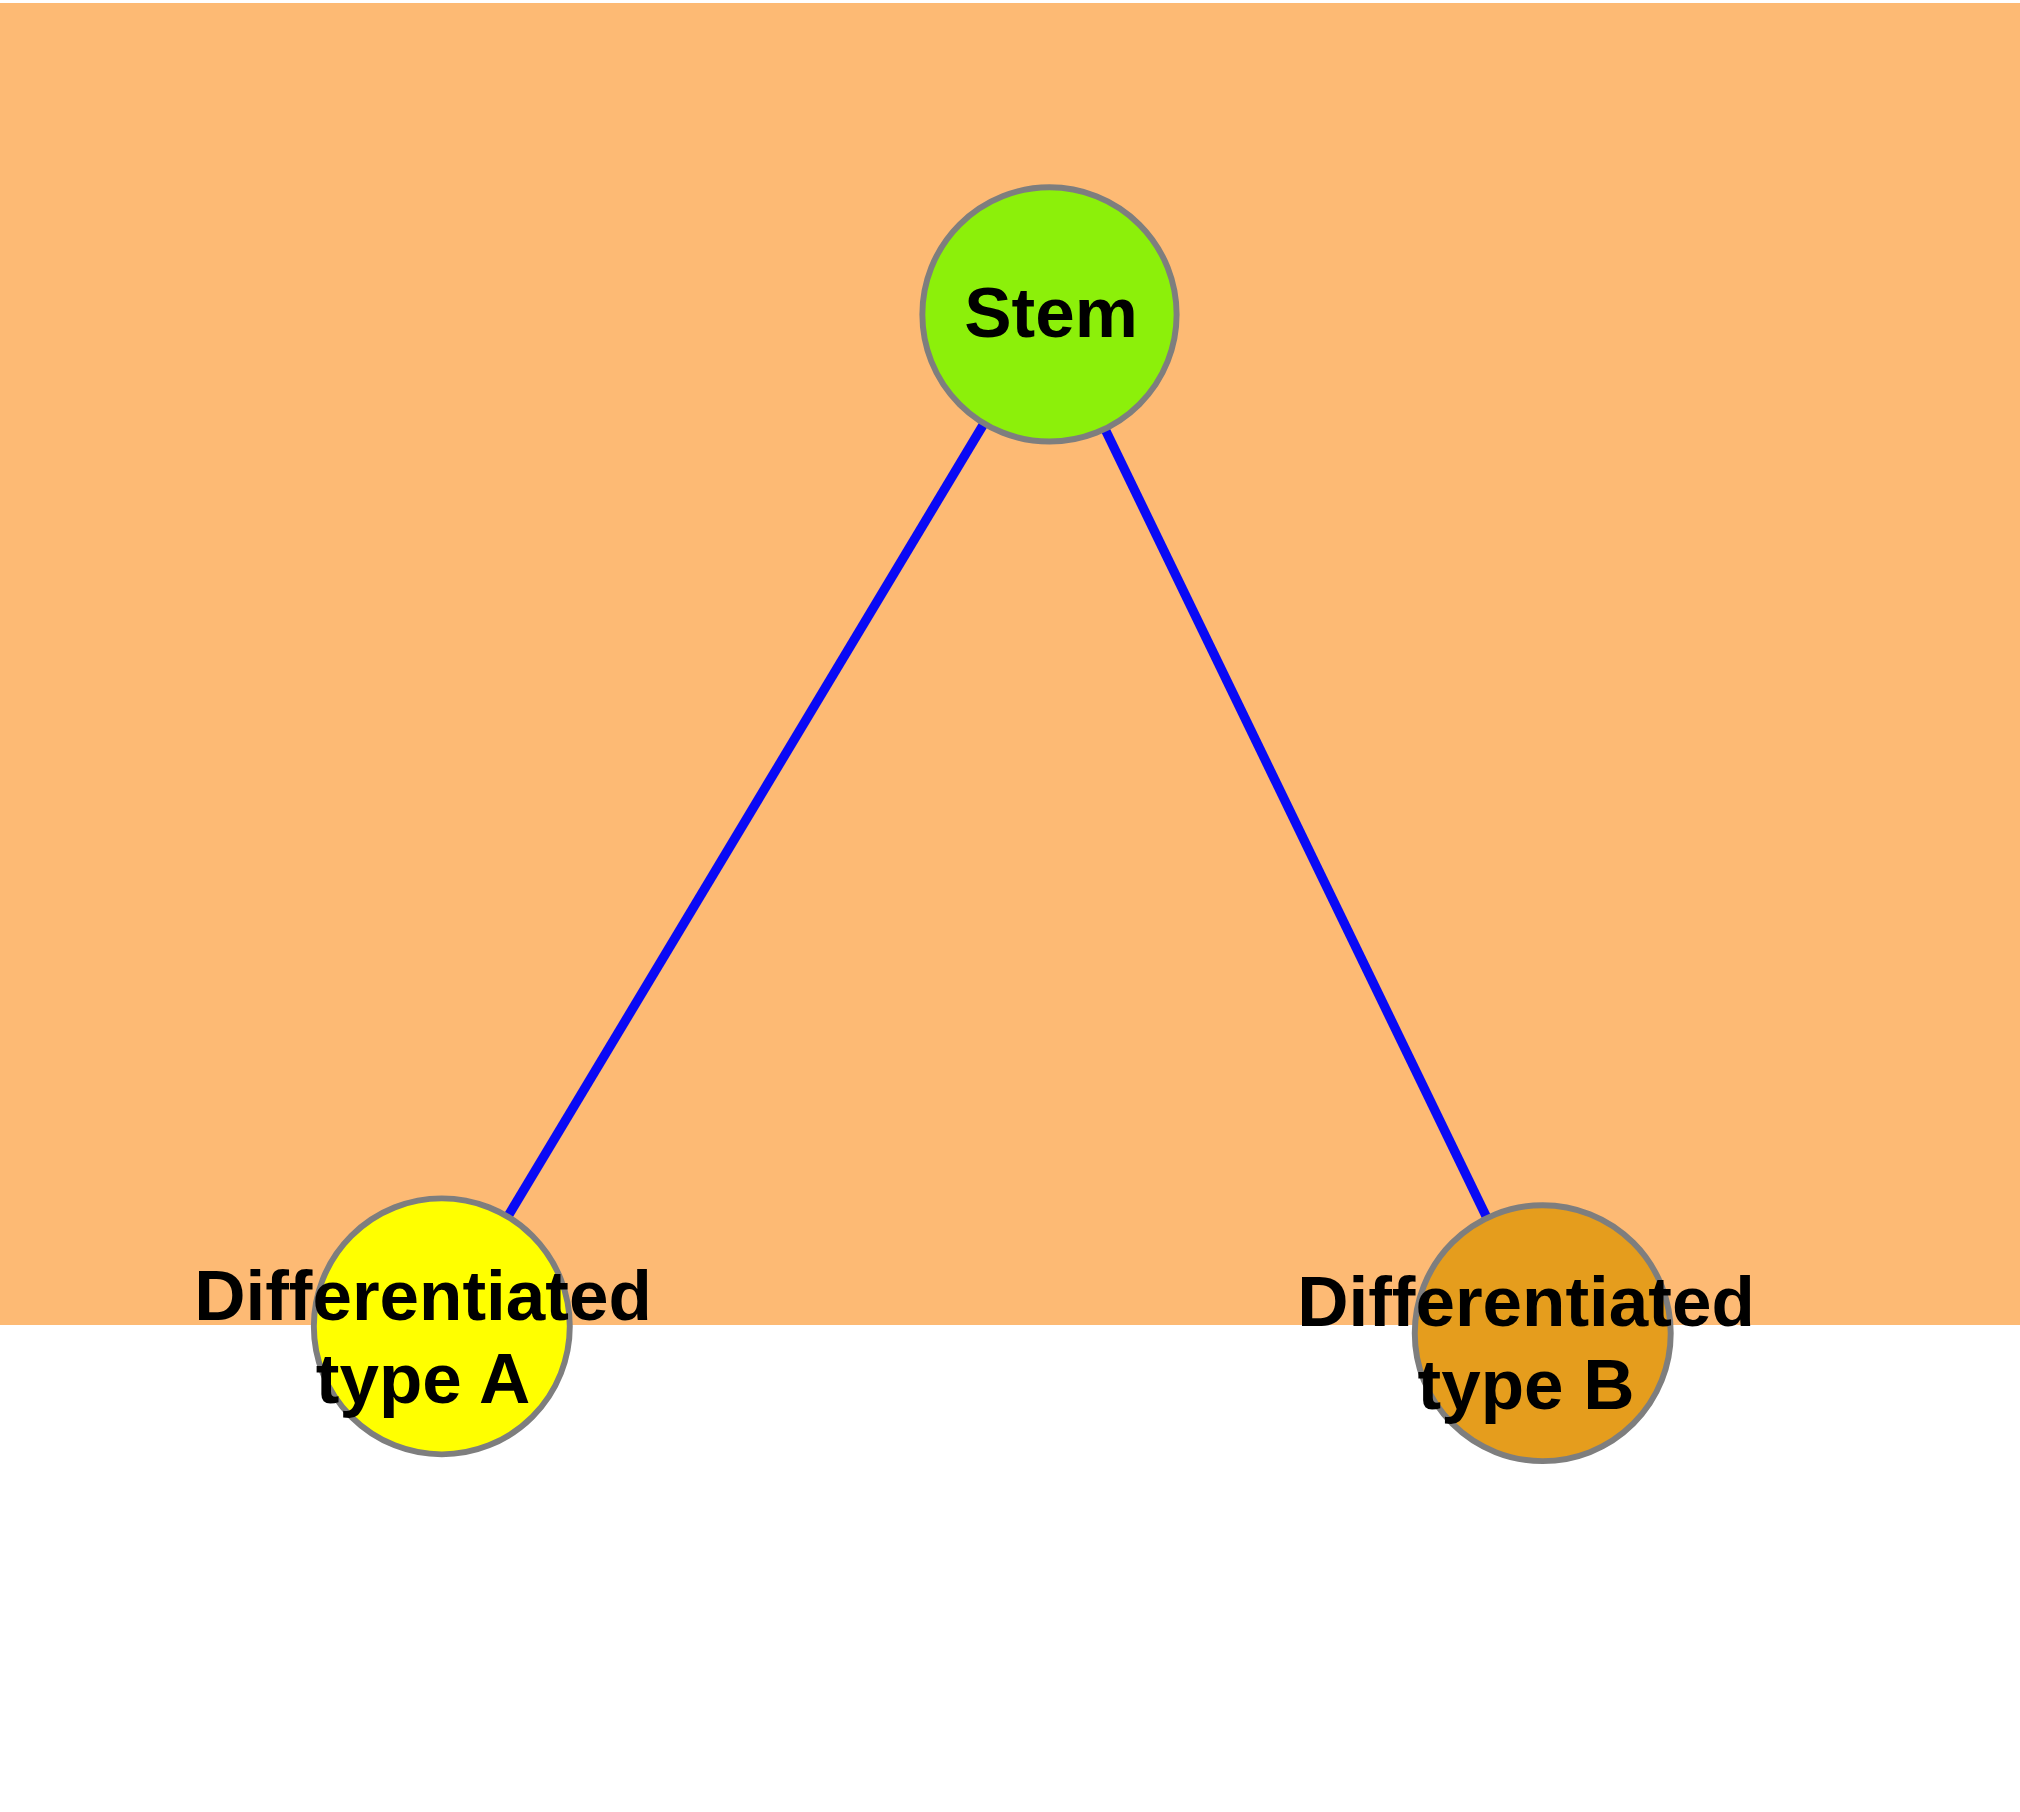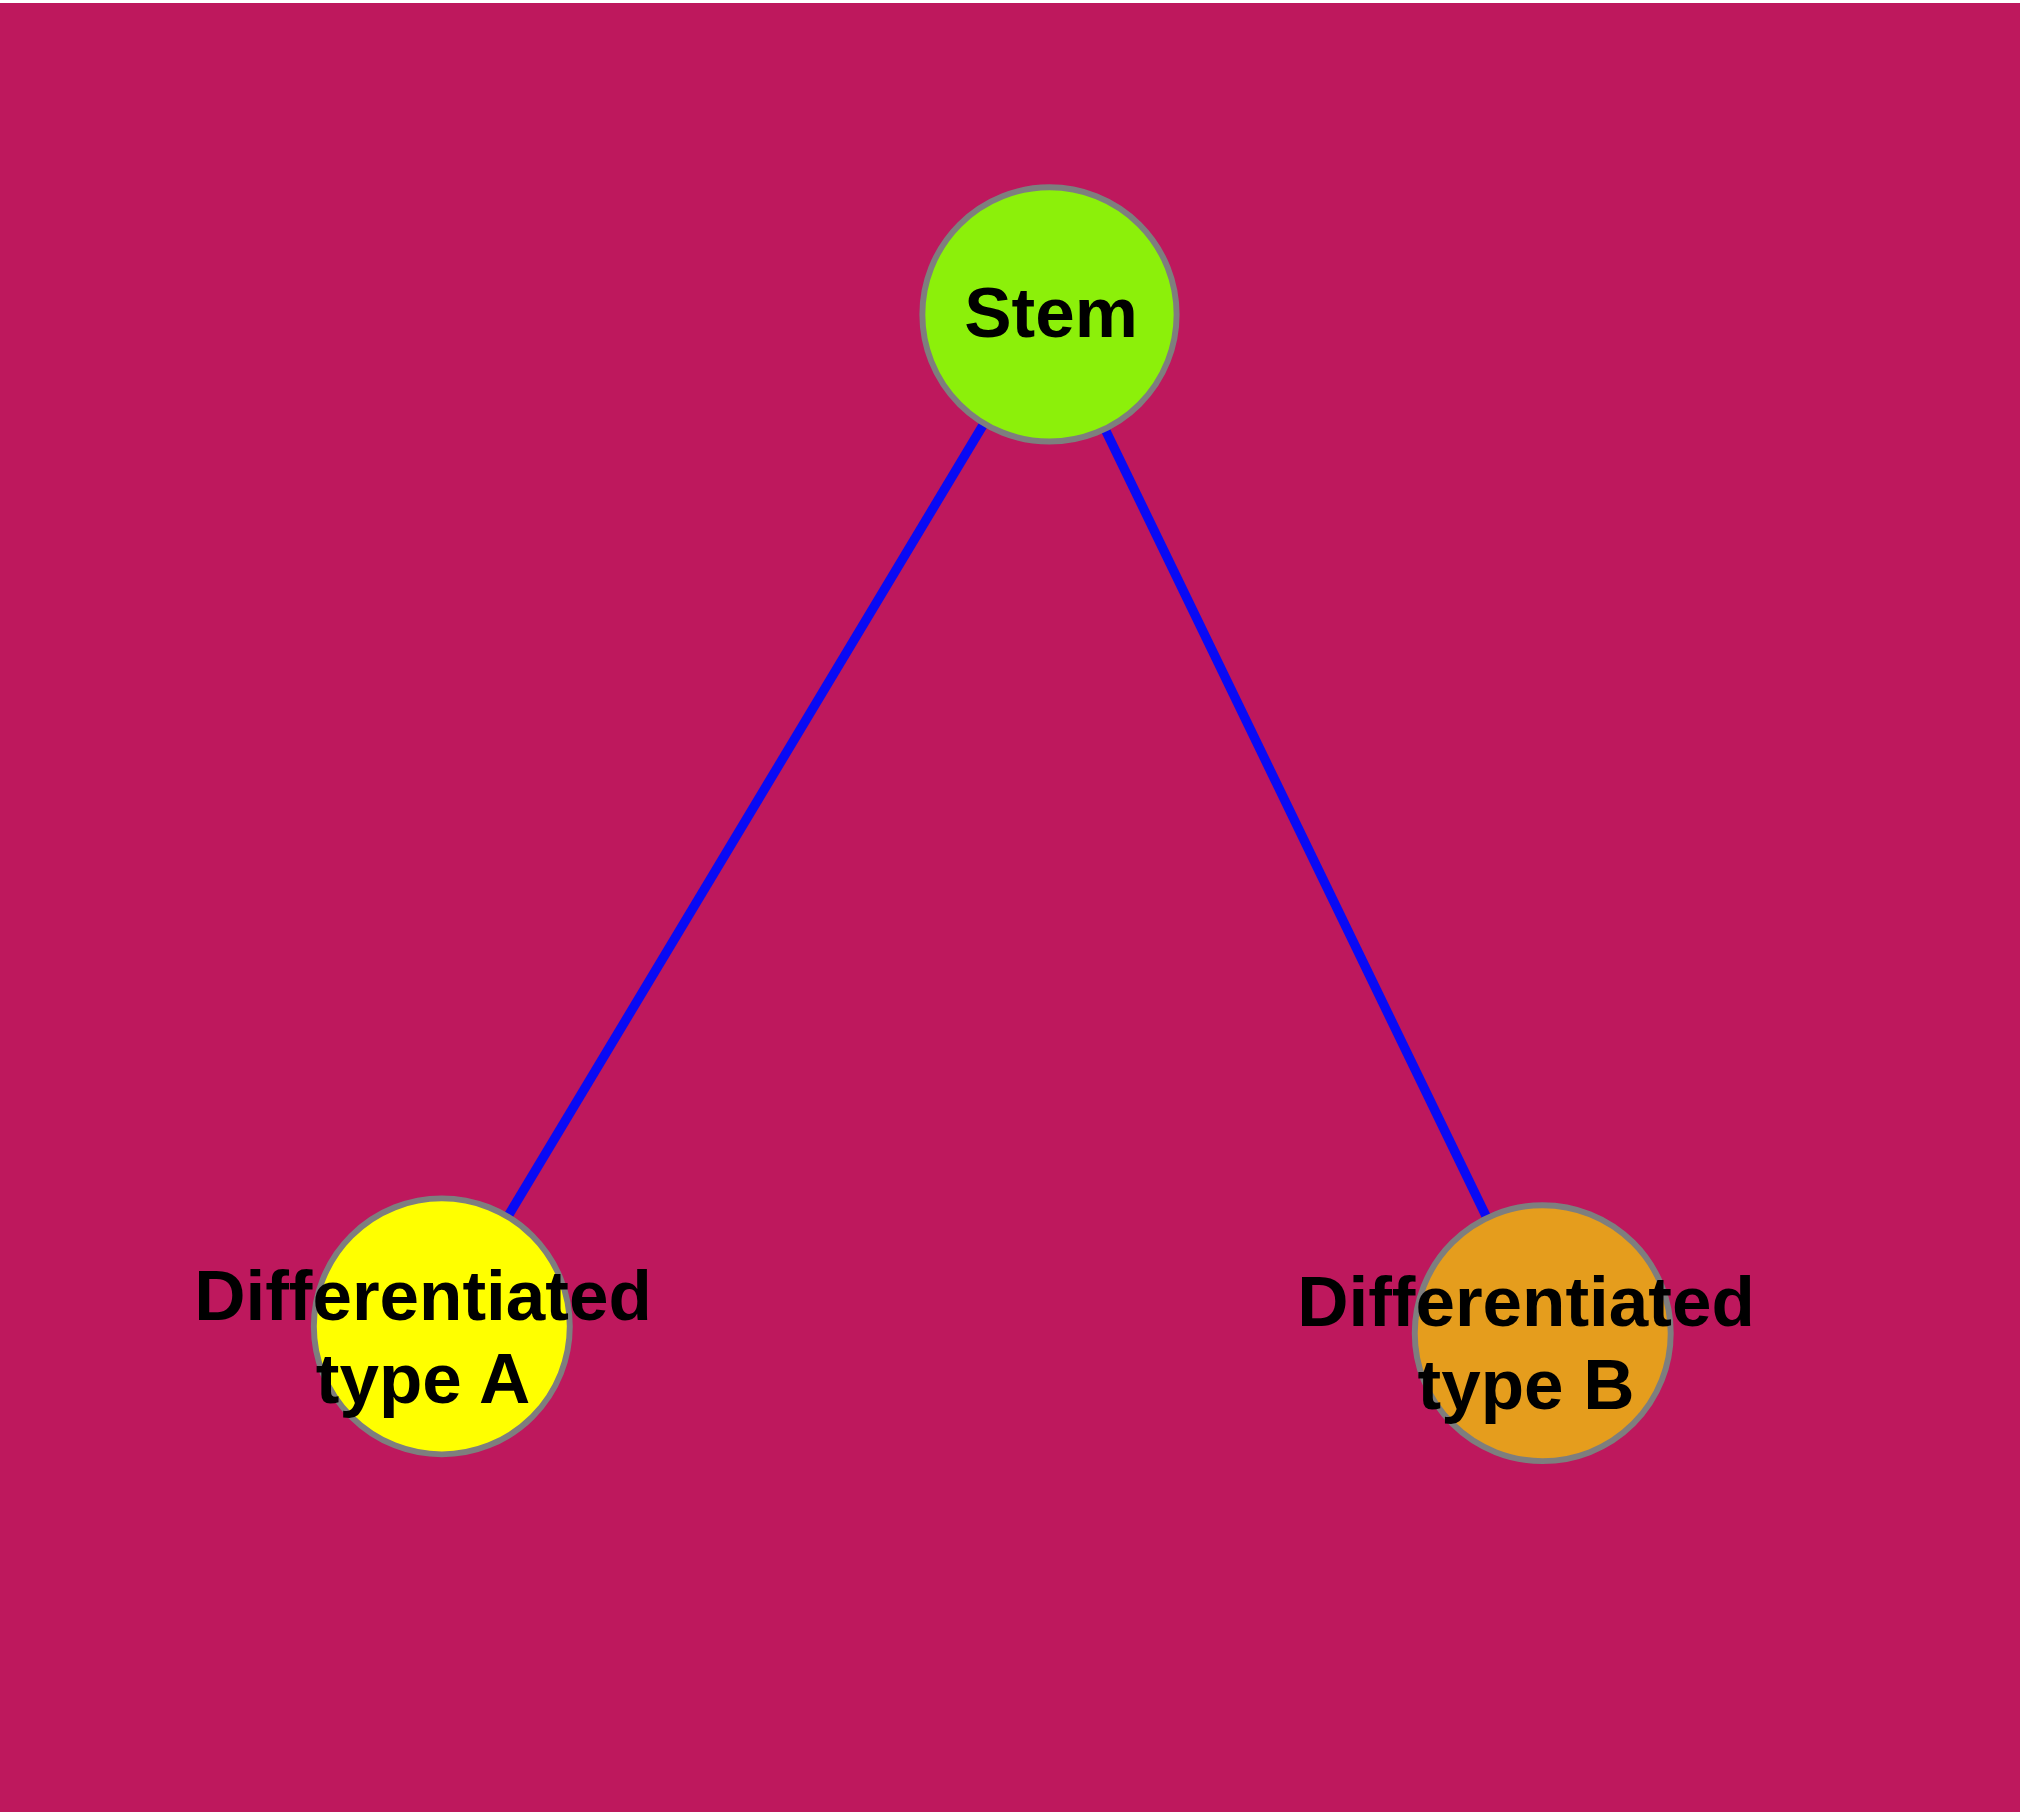--- a/index.html
+++ b/index.html
@@ -6,22 +6,22 @@
     margin: 0;
     padding: 0;
     width: 2021px;
     height: 1812px;
     overflow: hidden;
     font-family: "Liberation Sans", sans-serif;
   }
   .canvas {
     position: relative;
     width: 2021px;
-    height: 1812px;
-    background: #be185d;
+    height: 1325px;
+    background: #fdba74;
   }
   .top-strip {
     position: absolute;
     left: 0; top: 0;
     width: 100%;
     height: 2.5px;
     background: #FFFFFF;
   }
   svg.graph {
     position: absolute;

